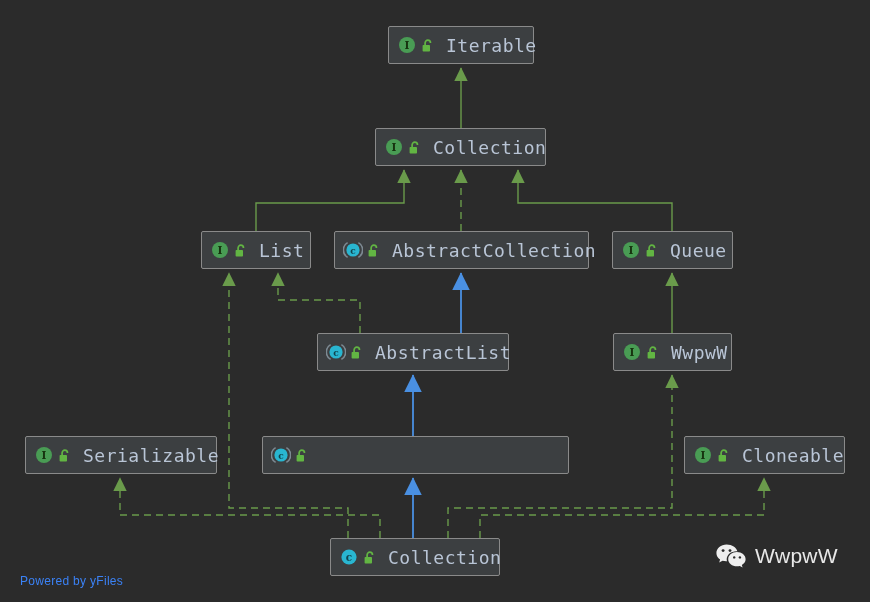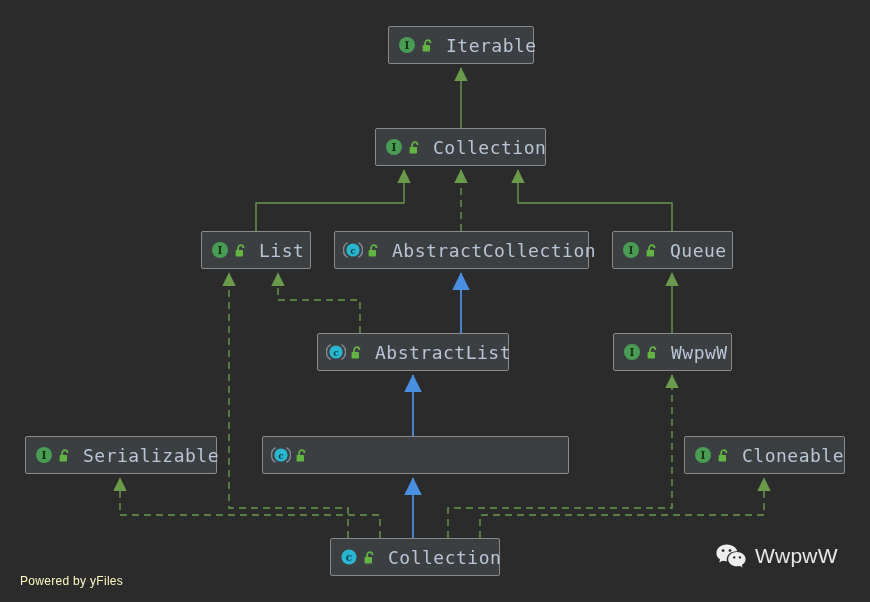--- a/index.html
+++ b/index.html
@@ -53,21 +53,21 @@
     height: 14px;
     position: relative;
     margin-left: 5px;
   }
   .powered-by {
     position: absolute;
     left: 20px;
     top: 574px;
     font-family: "Liberation Sans", sans-serif;
     font-size: 12px;
-    color: #fef9c3;
+    color: #3b82f6;
     letter-spacing: 0.3px;
   }
   .watermark {
     position: absolute;
     left: 716px;
     top: 544px;
     display: flex;
     align-items: flex-start;
   }
   .watermark-text {

